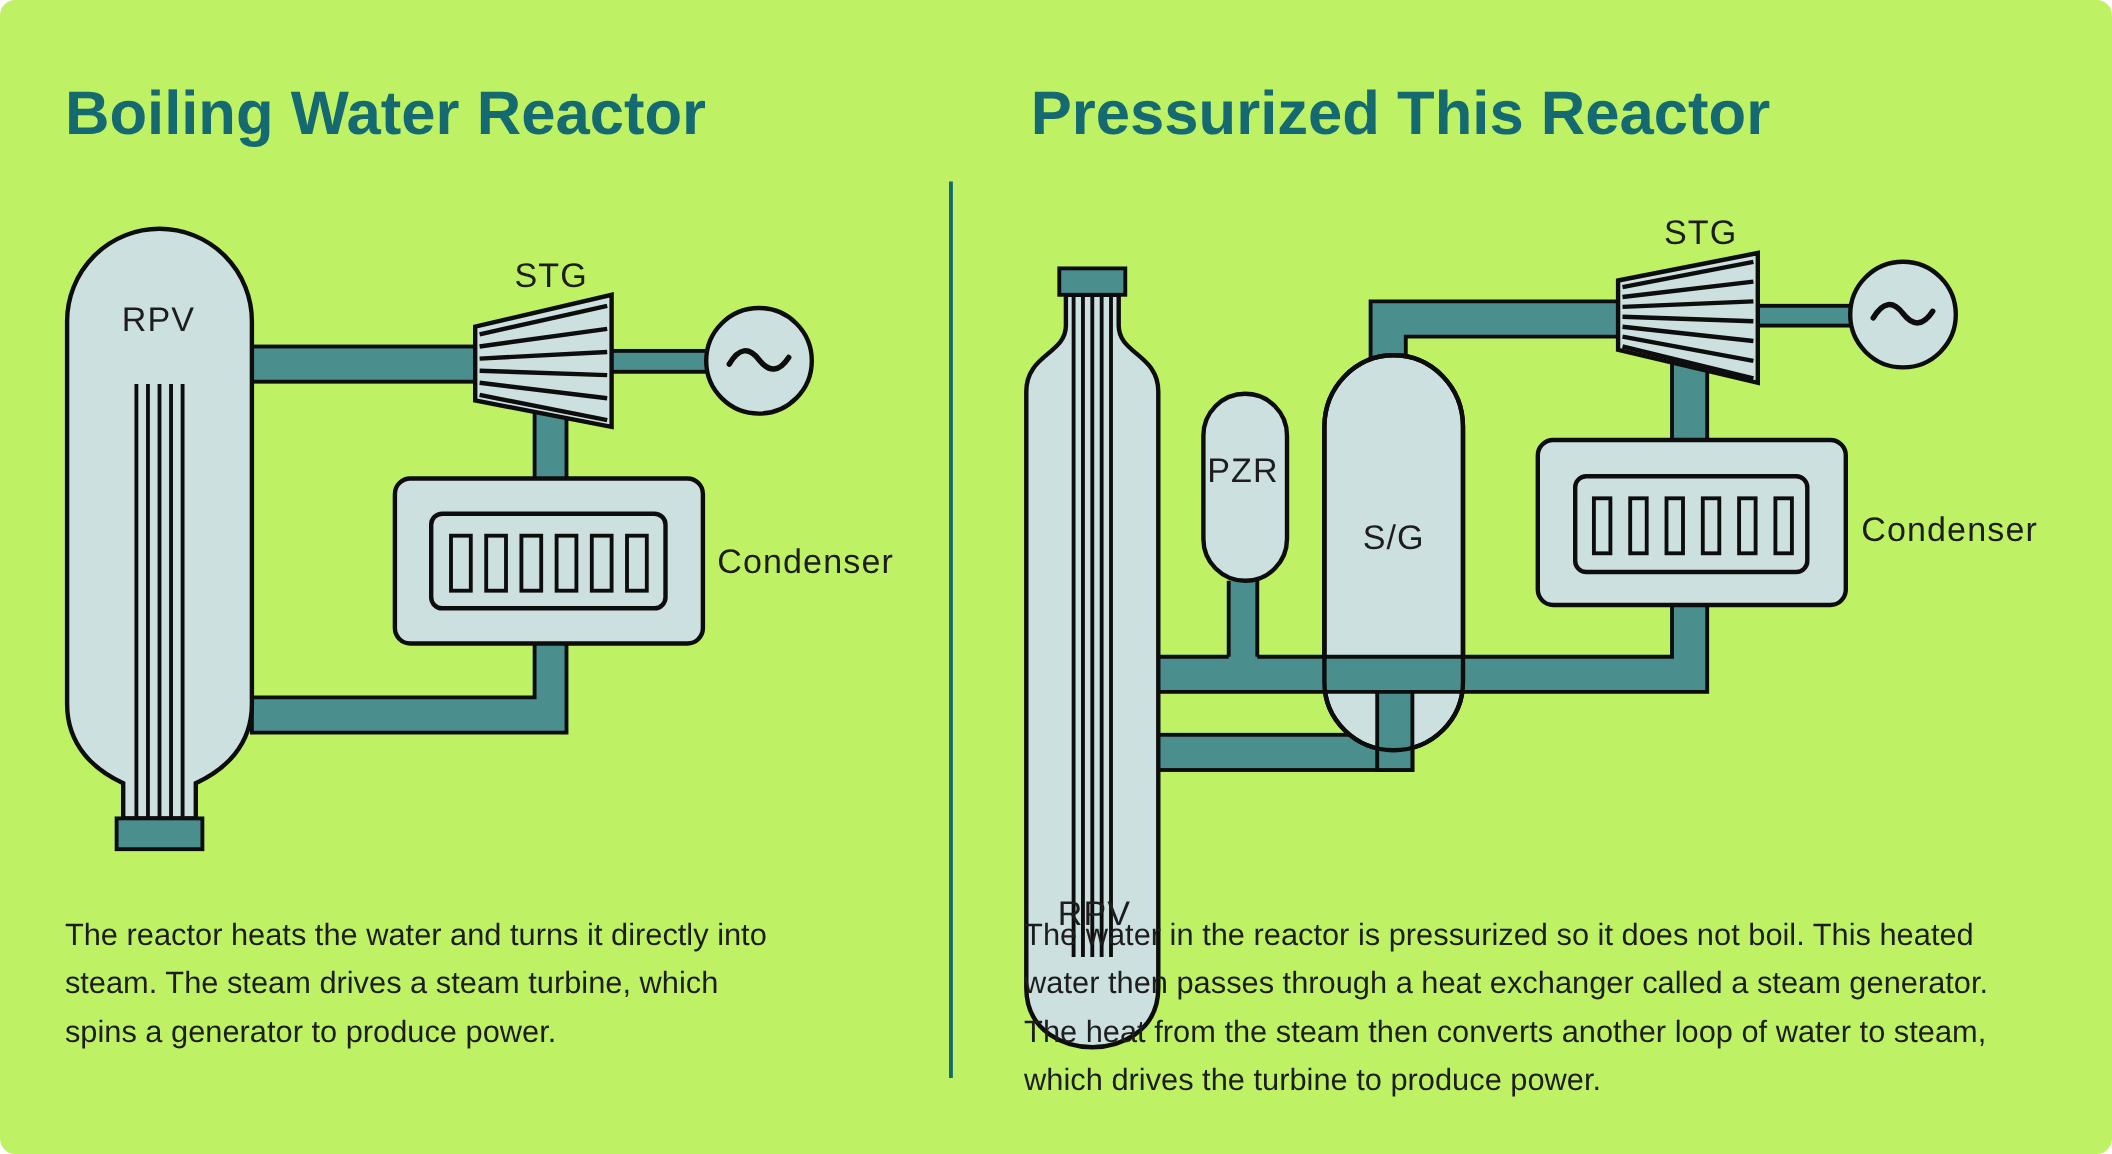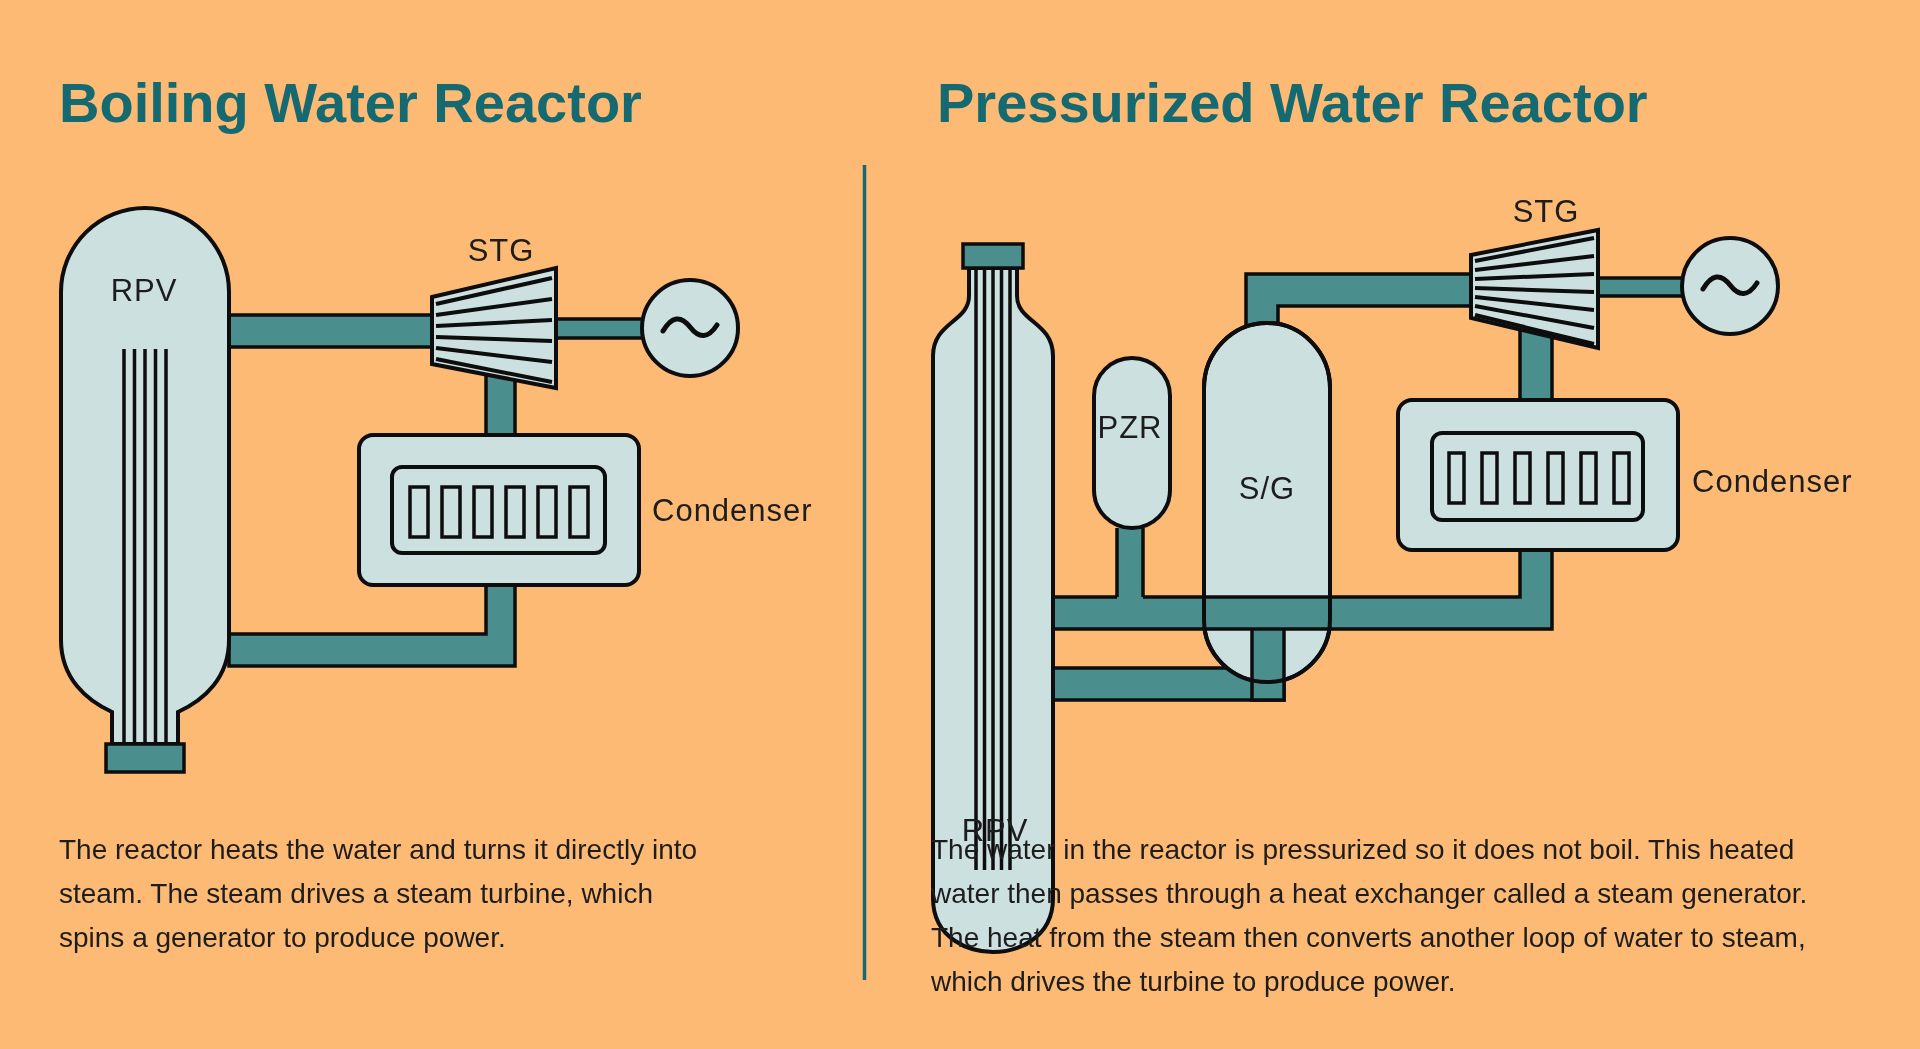--- a/index.html
+++ b/index.html
@@ -1,18 +1,18 @@
 <!DOCTYPE html>
 <html><head>
 <meta charset="utf-8">
 <style>
   html,body{margin:0;padding:0;background:#ffffff;}
   .stage{
-    position:relative;width:1920px;height:1049px;background:#fdba74;
-    font-family:"Liberation Sans", sans-serif;overflow:hidden;
+    position:relative;width:1920px;height:1049px;background:#bef264;
+    font-family:"Liberation Sans", sans-serif;overflow:hidden;border-radius:14px;
   }
   .title{
     position:absolute;margin:0;font-size:56px;font-weight:700;color:#156a72;
     letter-spacing:0px;white-space:nowrap;
   }
   #bwr-title{left:59px;top:70px;}
   #pwr-title{left:937px;top:70px;}
   .desc{
     position:absolute;margin:0;font-size:28px;line-height:44px;color:#1d1d1d;
   }
@@ -29,21 +29,21 @@
   .lbl{font-family:"Liberation Sans",sans-serif;font-size:31px;fill:#1d1d1d;letter-spacing:1px;}
   .divider{stroke:#156a72;stroke-width:3.5;}
   .sine{fill:none;stroke:#0d0d0d;stroke-width:5;stroke-linecap:round;}
 </style>
 </head>
 <body>
 
 <div class="stage">
 
   <h1 class="title" id="bwr-title">Boiling Water Reactor</h1>
-  <h1 class="title" id="pwr-title">Pressurized Water Reactor</h1>
+  <h1 class="title" id="pwr-title">Pressurized This Reactor</h1>
 
   <svg width="1920" height="1049" viewBox="0 0 1920 1049">
 
     <line class="divider" x1="864.5" y1="165" x2="864.5" y2="980"></line>
 
     <g>
 
       <rect class="pipe" x="225" y="315" width="212" height="32"></rect>
 
       <rect class="pipe" x="552" y="319" width="95" height="19"></rect>

